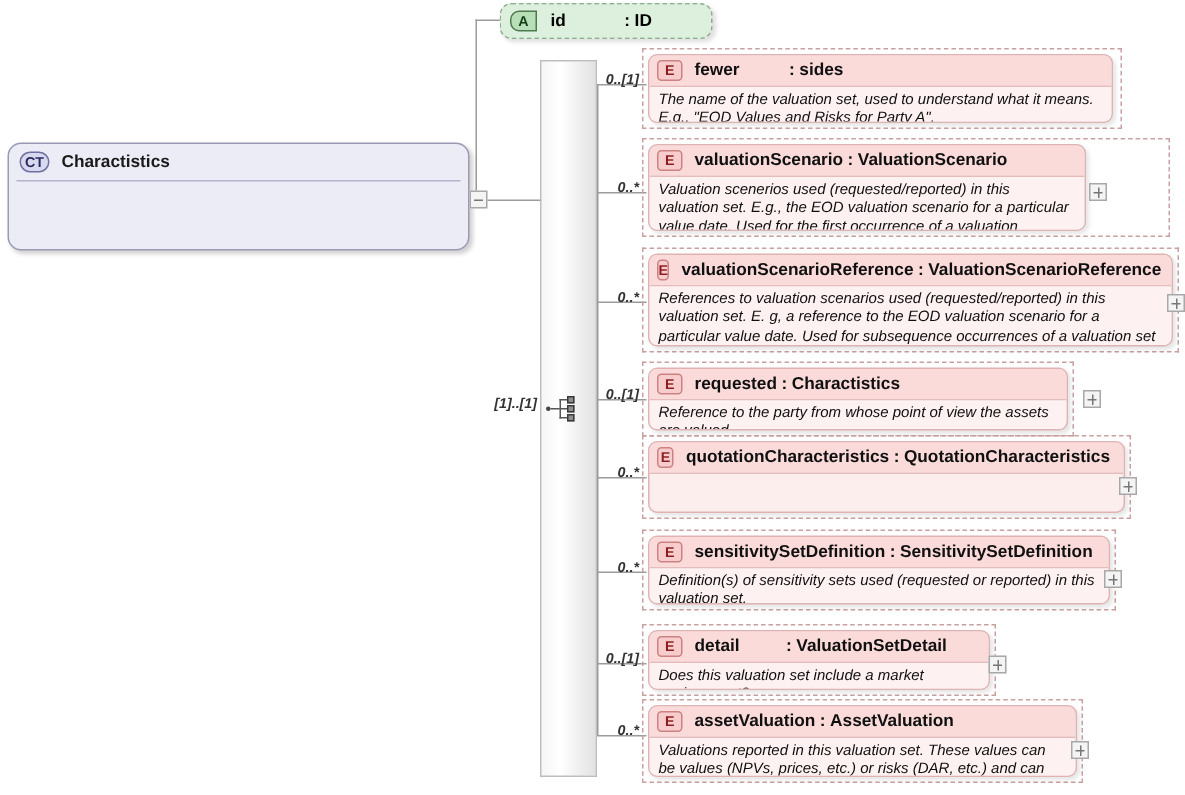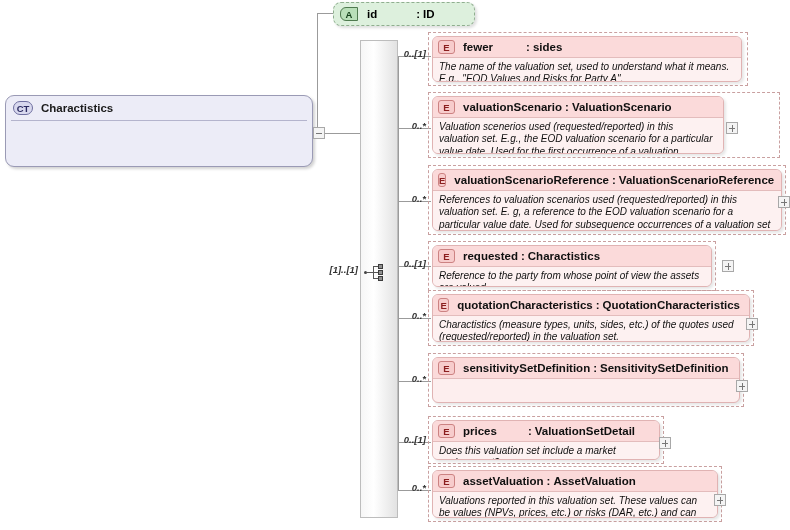--- a/index.html
+++ b/index.html
@@ -254,47 +254,47 @@
   <div class="el-wrap" style="left:428px;top:290px;width:330px;height:56px;">
     <div class="el-dash" style="width:326px;height:56px;"></div>
     <div class="el-box" style="width:318px;height:48px;">
       <div class="el-hdr">
         <span class="el-badge">E</span>
         <span class="nm">quotationCharacteristics</span>
         <span class="colon">:</span>
         <span class="tp">QuotationCharacteristics</span>
       </div>
       <div class="el-sep"></div>
-      <div class="el-doc">Charactistics (measure types, units, sides, etc.) of the quotes used (requested/reported) in the valuation set.</div>
     </div>
   </div>
   <div class="card" style="left:386px;top:310px;width:40px;">0..*</div>
   <div class="tgl plus" style="left:746px;top:318px;"></div>
 
   <div class="el-wrap" style="left:428px;top:353px;width:320px;height:54px;">
     <div class="el-dash" style="width:316px;height:54px;"></div>
     <div class="el-box" style="width:308px;height:46px;">
       <div class="el-hdr">
         <span class="el-badge">E</span>
         <span class="nm">sensitivitySetDefinition</span>
         <span class="colon">:</span>
         <span class="tp">SensitivitySetDefinition</span>
       </div>
       <div class="el-sep"></div>
+      <div class="el-doc">Definition(s) of sensitivity sets used (requested or reported) in this valuation set.</div>
     </div>
   </div>
   <div class="card" style="left:386px;top:373px;width:40px;">0..*</div>
   <div class="tgl plus" style="left:736px;top:380px;"></div>
 
   <div class="el-wrap" style="left:428px;top:416px;width:240px;height:48px;">
     <div class="el-dash" style="width:236px;height:48px;"></div>
     <div class="el-box" style="width:228px;height:40px;">
       <div class="el-hdr">
         <span class="el-badge">E</span>
-        <span class="nm">prices</span>
+        <span class="nm">detail</span>
         <span class="colon" style="margin-left:28px;">:</span>
         <span class="tp">ValuationSetDetail</span>
       </div>
       <div class="el-sep"></div>
       <div class="el-doc">Does this valuation set include a market environment?</div>
     </div>
   </div>
   <div class="card" style="left:386px;top:434px;width:40px;">0..[1]</div>
   <div class="tgl plus" style="left:659px;top:437px;"></div>
 

